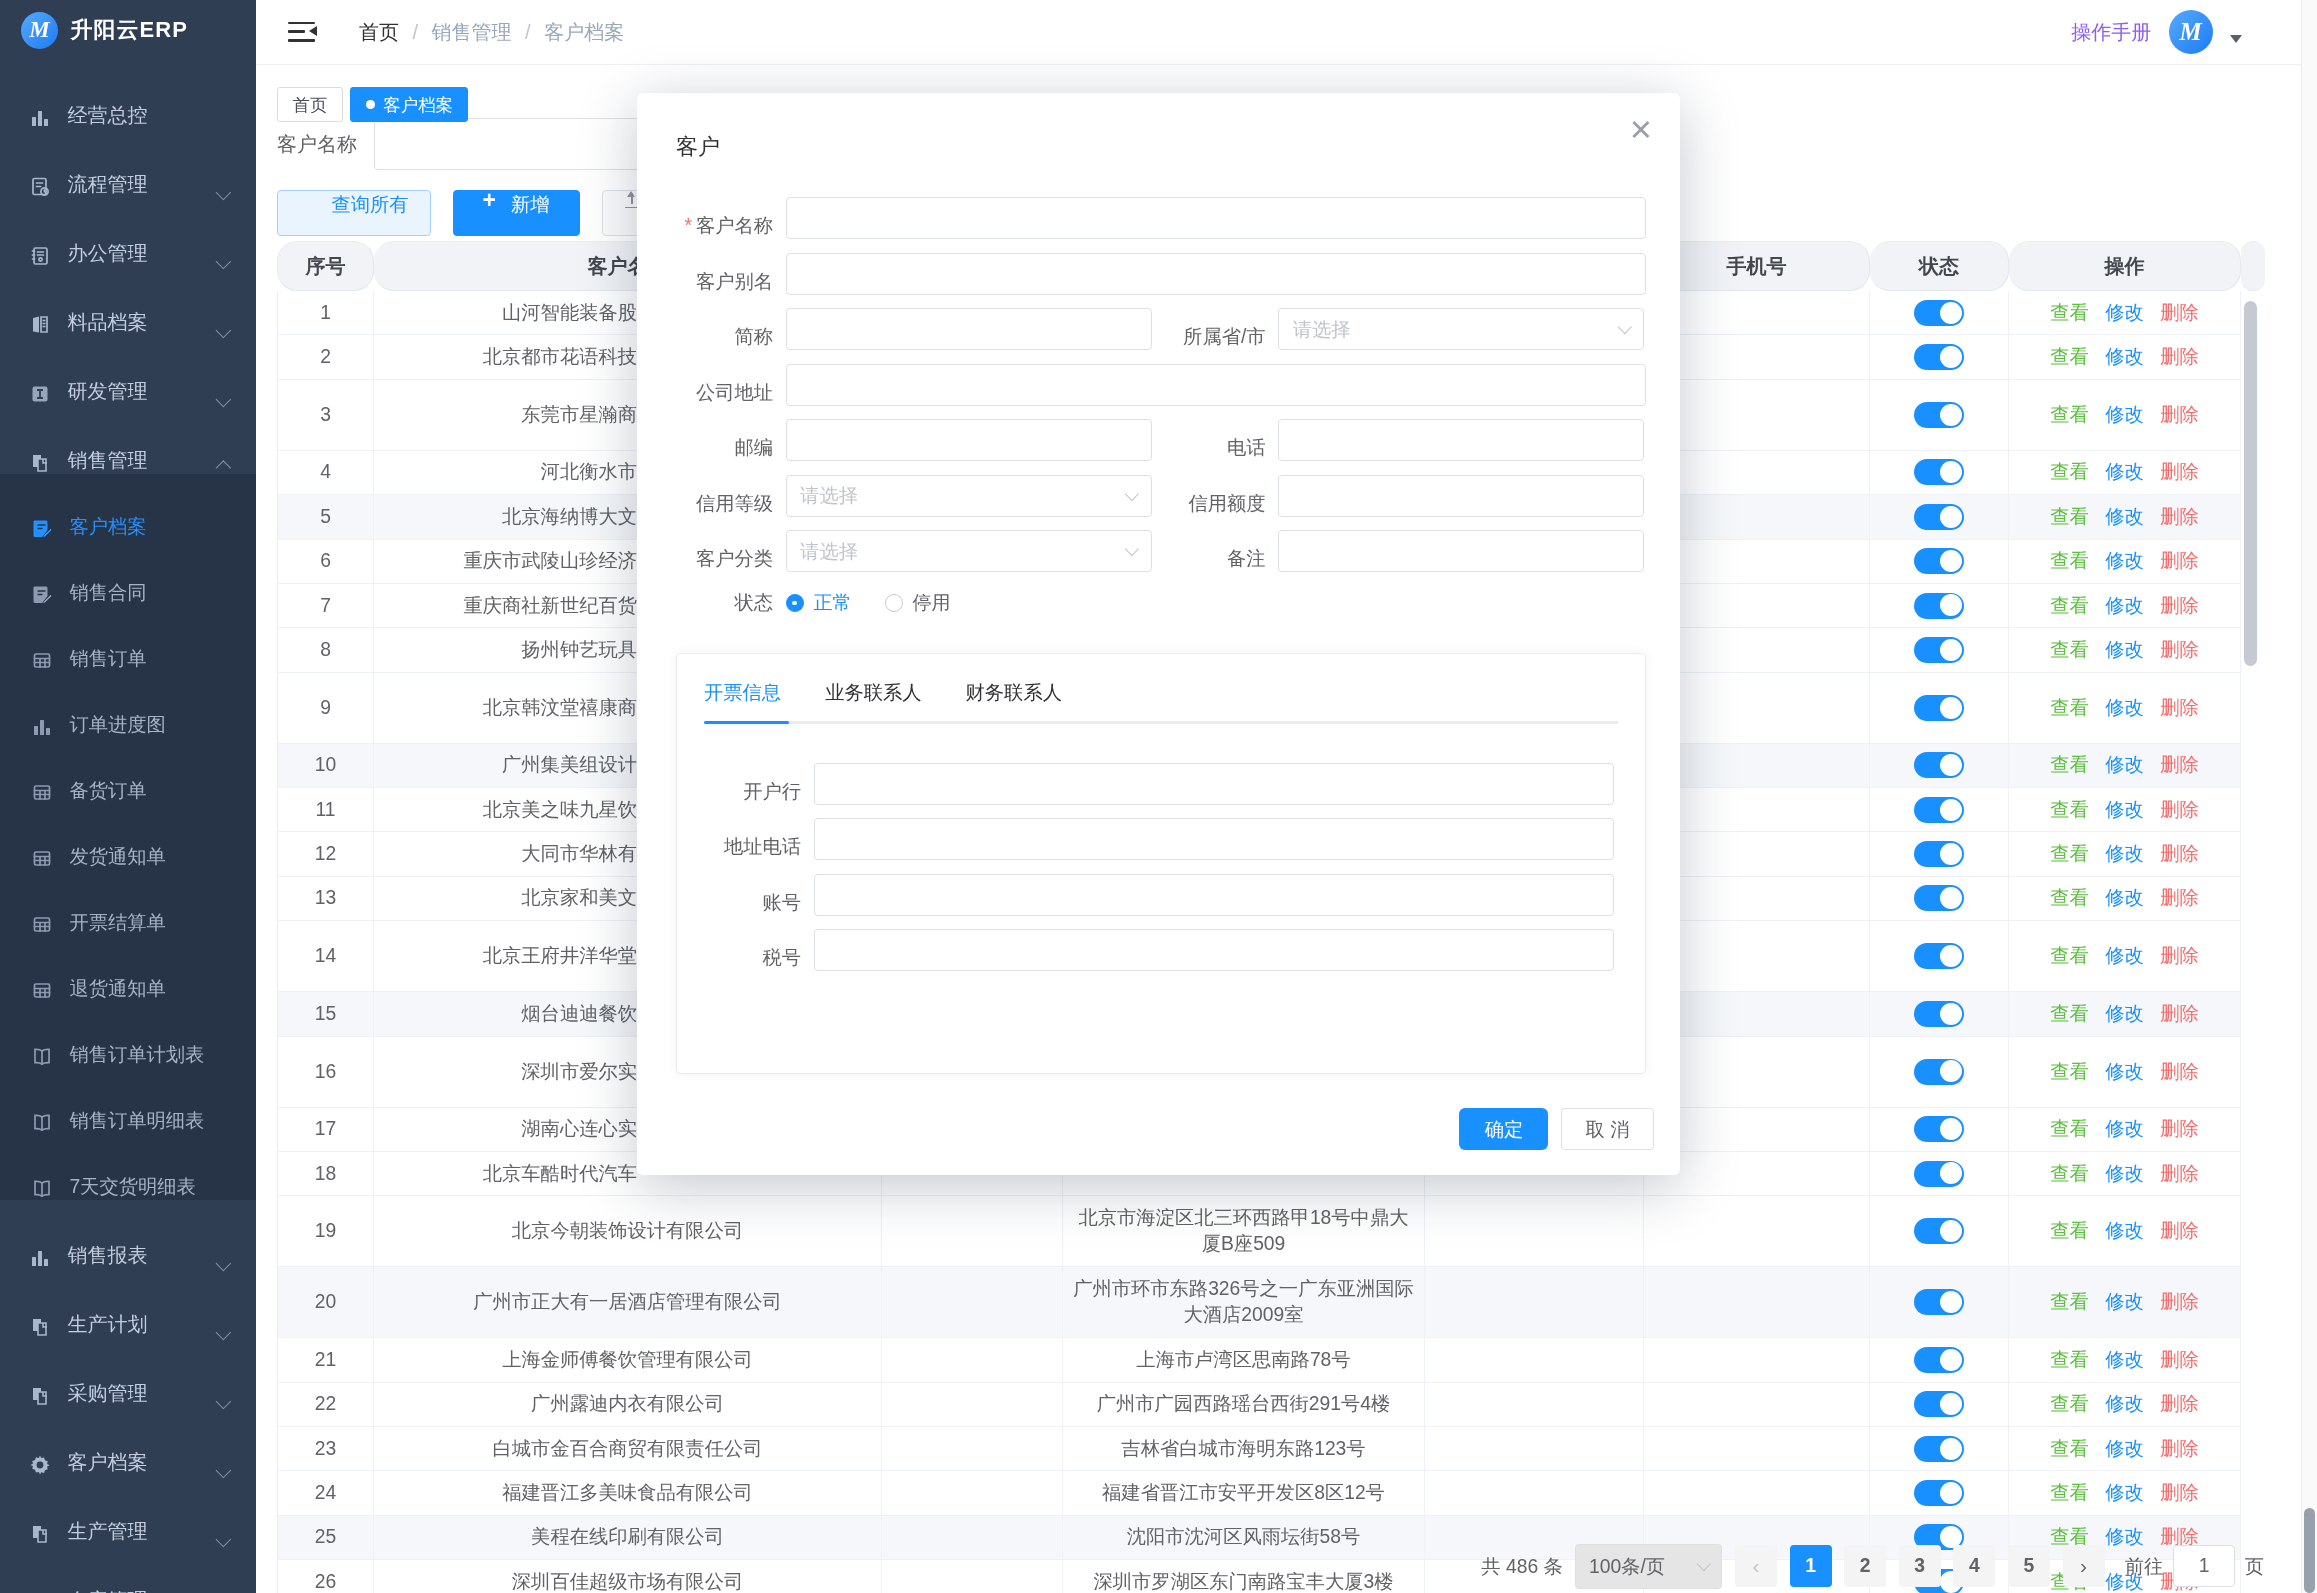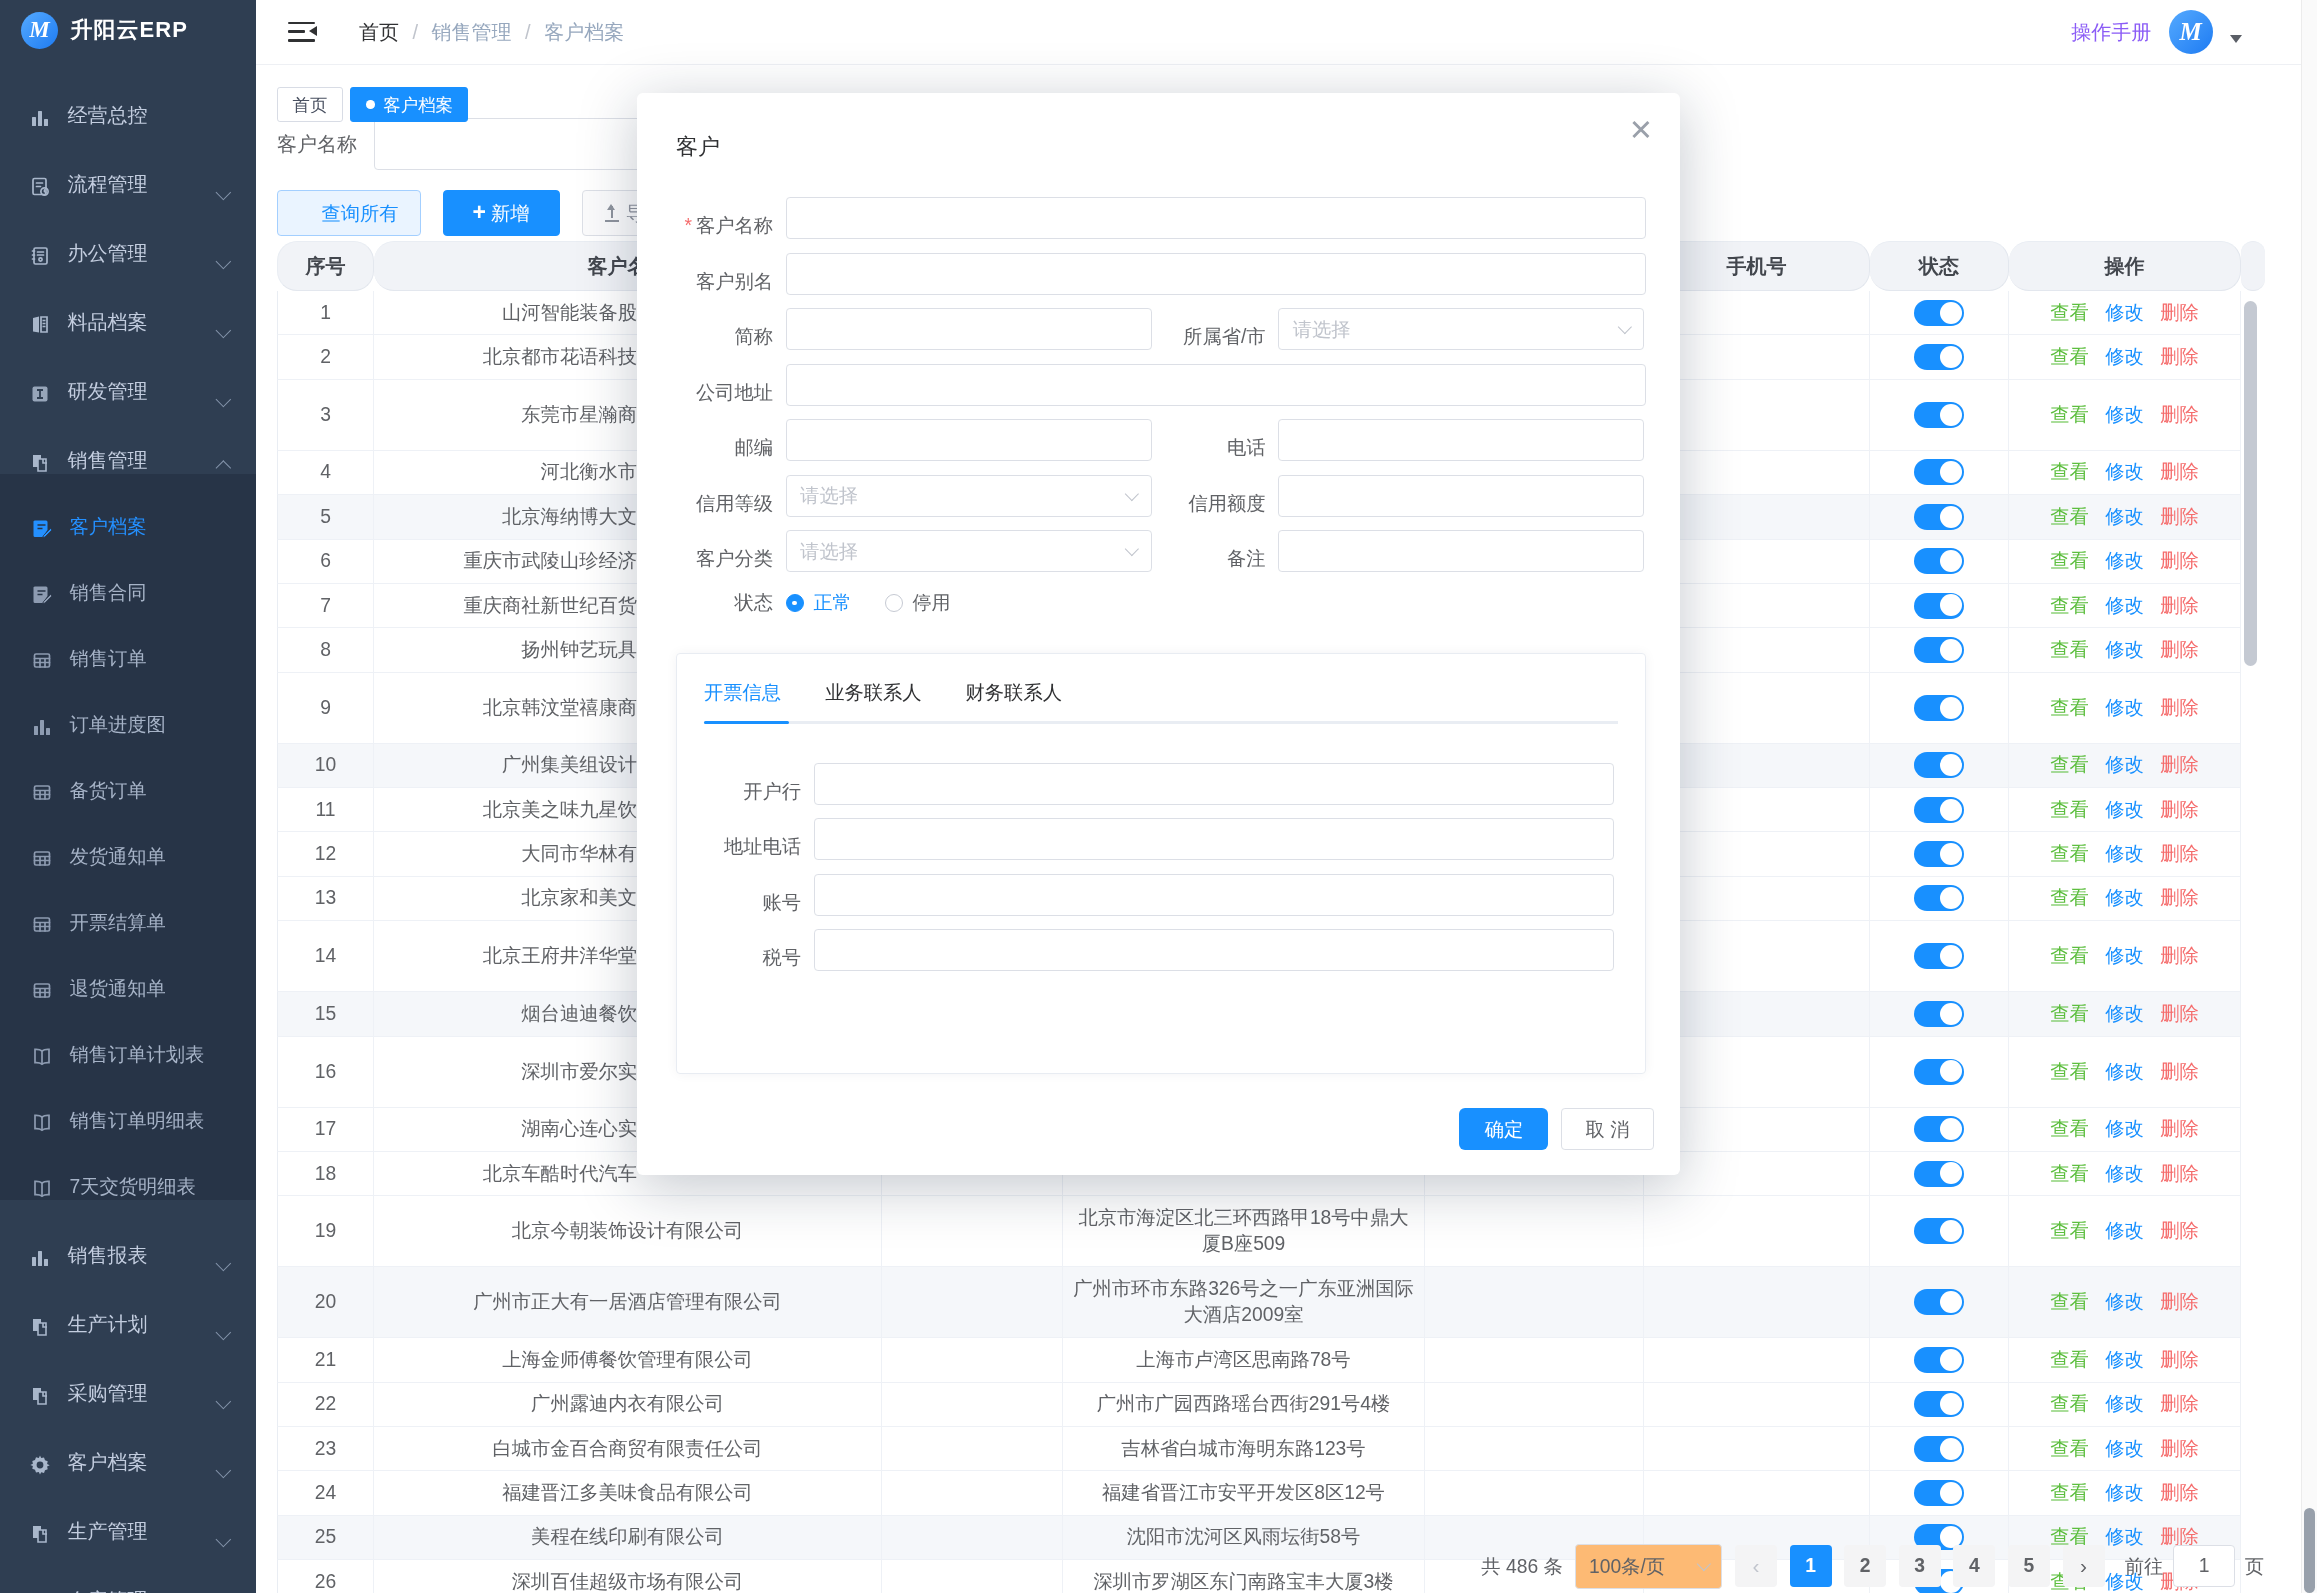--- a/index.html
+++ b/index.html
@@ -47,21 +47,21 @@
   .ptab{height:33px;padding:0 14.5px;border:1px solid #d8dce5;background:#fff;color:#495060;font-size:17.4px;
       display:flex;align-items:center;gap:8.7px;border-radius:2.9px;cursor:pointer;}
   .ptab.active{background:#1890ff;border-color:#1890ff;color:#fff;}
   .ptab .dot{width:8.7px;height:8.7px;border-radius:50%;background:#fff;}
   
   .filter-row{position:absolute;left:277px;top:118px;display:flex;align-items:center;gap:17.4px;z-index:1;}
   .filter-label{font-size:20px;color:#606266;}
   .filter-input{width:541px;height:52px;border:1px solid #dcdfe6;border-radius:3.9px;background:#fff;box-sizing:border-box;
       font-size:19.3px;padding:0 13.5px;color:#303133;outline:none;}
   .toolbar{position:absolute;left:277px;top:190px;display:flex;gap:22px;z-index:1;}
-  .btn{height:46px;border-radius:3.9px;font-size:19.3px;display:flex;align-items:center;gap:5px;padding:0 21px;cursor:pointer;box-sizing:border-box;}
+  .btn{height:46px;border-radius:3.9px;font-size:19.3px;display:flex;align-items:flex-start;gap:15px;padding:0 21px;cursor:pointer;box-sizing:border-box;}
   .btn.plain{background:#eaf4ff;border:1px solid #a3cfff;color:#1890ff;}
   .btn.primary{background:#1890ff;border:1px solid #1890ff;color:#fff;padding:0 29px;}
   .btn.default{background:#fbfbfc;border:1px solid #dcdfe6;color:#8f949e;}
   .bicon{display:flex;align-items:center;justify-content:center;}
   .grid-ic{width:17.4px;height:17.4px;display:grid;grid-template-columns:7.7px 7.7px;grid-template-rows:7.7px 7.7px;gap:1.9px;}
   .grid-ic i{background:#1890ff;border-radius:1px;}
   .plus-ic{font-size:23px;line-height:19.3px;font-weight:bold;}
   .up-ic{position:relative;width:17.4px;height:17.4px;}
   .up-ic .sh{position:absolute;left:7.7px;top:1.9px;width:1.9px;height:11.6px;background:#8f949e;}
   .up-ic .hd{position:absolute;left:3.9px;top:0;width:0;height:0;border-left:4.8px solid transparent;border-right:4.8px solid transparent;border-bottom:6.8px solid #8f949e;}
@@ -85,21 +85,21 @@
   .switch .knob{position:absolute;right:1.9px;top:1.9px;width:22px;height:22px;border-radius:50%;background:#fff;}
   .act{cursor:pointer;}
   .act.view{color:#5cbe3e;}
   .act.edit{color:#1890ff;}
   .act.del{color:#f56c6c;}
   .acts{display:flex;gap:16.4px;justify-content:center;}
   .tbl-thumb{position:absolute;left:1967px;top:60px;width:12.6px;height:365px;background:#c4c9d2;border-radius:6.8px;}
   
   .pagination{position:absolute;top:1543px;right:53px;height:46px;display:flex;align-items:center;gap:12.6px;font-size:19.3px;color:#606266;z-index:1;}
   .psel{width:147px;height:45px;border:1px solid #dcdfe6;border-radius:3.9px;display:flex;align-items:center;justify-content:space-between;
-      padding:0 12.6px;box-sizing:border-box;color:#606266;cursor:pointer;background:#fdba74;}
+      padding:0 12.6px;box-sizing:border-box;color:#606266;cursor:pointer;background:#e5e5e5;}
   .psel .sc{width:8.7px;height:8.7px;border-right:1.9px solid #c0c4cc;border-bottom:1.9px solid #c0c4cc;transform:rotate(45deg);margin-top:-3.9px;}
   .pbtn{min-width:42px;height:42px;background:#f4f4f5;border-radius:3.9px;display:flex;align-items:center;justify-content:center;
       font-weight:bold;color:#606266;cursor:pointer;padding:0 5.8px;box-sizing:border-box;}
   .pbtn.active{background:#1890ff;color:#fff;}
   .pbtn.nav{font-weight:normal;font-size:21px;}
   .pbtn.prev{color:#c0c4cc;}
   .goto{display:flex;align-items:center;gap:9.7px;margin-left:7.7px;}
   .goto-input{width:62px;height:42px;border:1px solid #dcdfe6;border-radius:3.9px;text-align:center;font-size:19.3px;color:#606266;box-sizing:border-box;outline:none;background:#fff;}
   
   .modal{position:absolute;left:637px;top:93px;width:1043px;height:1082px;background:#fff;border-radius:5.8px;

